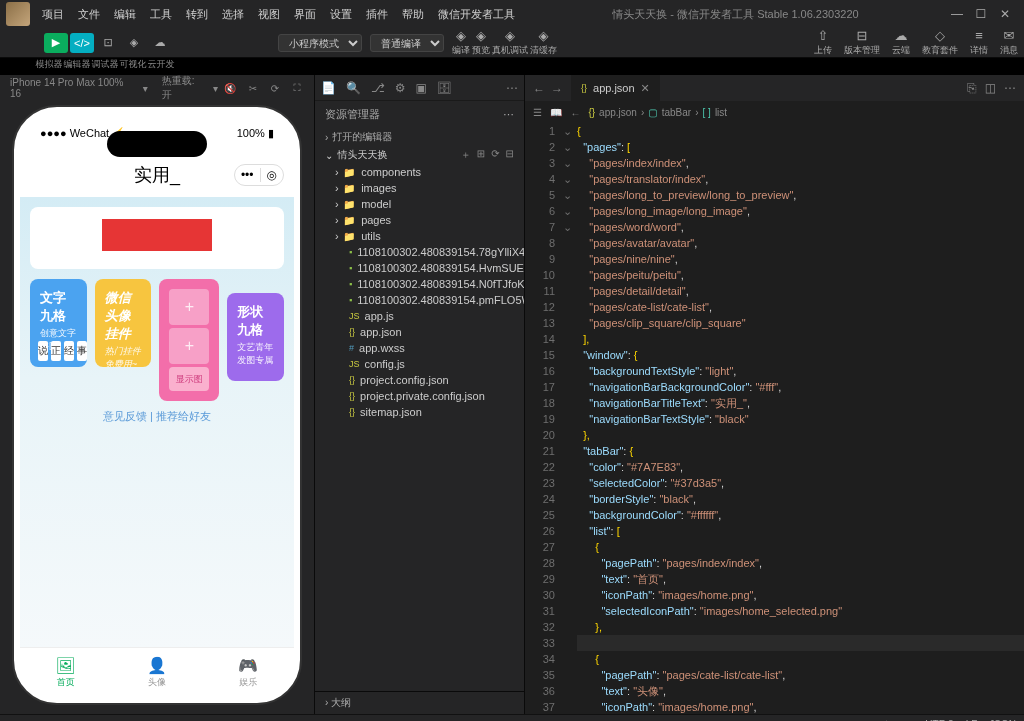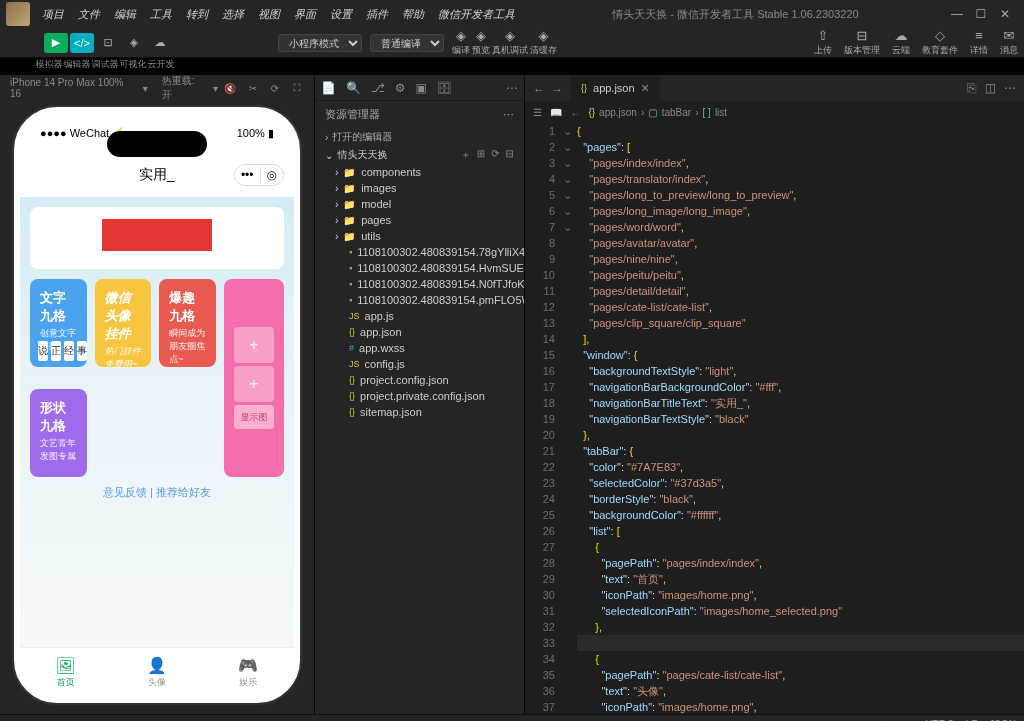--- a/index.html
+++ b/index.html
@@ -1,21 +1,21 @@
 <!DOCTYPE html>
 <html><head>
   <meta charset="utf-8">
   <style>
     * { margin: 0; padding: 0; box-sizing: border-box; font-family: -apple-system, "Segoe UI", sans-serif; }
     body { background: #1e1e1e; color: #ccc; font-size: 12px; overflow: hidden; width: 1024px; height: 721px; }
     
     .titlebar { height: 28px; background: #252526; display: flex; align-items: center; }
     .app-icon { width: 24px; height: 24px; margin: 0 6px; background: linear-gradient(135deg, #8B6F47, #C4A57B); border-radius: 3px; }
     .menu-items { display: flex; gap: 2px; }
-    .menu-item { padding: 0 6px; font-size: 11px; color: #d0d0d0; cursor: pointer; font-style: italic; }
+    .menu-item { padding: 0 6px; font-size: 11px; color: #d0d0d0; cursor: pointer; }
     .title-center { flex: 1; text-align: center; font-size: 11px; color: #888; }
     .win-controls { display: flex; gap: 10px; padding-right: 12px; }
     .win-btn { width: 14px; height: 14px; display: flex; align-items: center; justify-content: center; color: #aaa; font-size: 12px; cursor: pointer; }
     
     .toolbar { height: 30px; background: #252526; display: flex; align-items: center; padding: 0 6px; gap: 8px; border-bottom: 1px solid #0a0a0a; }
     .tb-group { display: flex; gap: 2px; align-items: center; }
     .tb-btn { width: 24px; height: 20px; display: flex; align-items: center; justify-content: center; border-radius: 3px; cursor: pointer; color: #aaa; font-size: 11px; }
     .tb-btn.green { background: #0aad5e; color: #fff; }
     .tb-btn.teal { background: #04aec1; color: #fff; }
     .tb-spacer { flex: 1; }
@@ -32,21 +32,21 @@
     .sim-panel { width: 315px; background: #252526; display: flex; flex-direction: column; border-right: 1px solid #0a0a0a; }
     .sim-header { height: 26px; display: flex; align-items: center; padding: 0 10px; font-size: 10px; color: #888; gap: 6px; }
     .sim-header-right { margin-left: auto; display: flex; gap: 8px; }
     .sim-icon { width: 14px; height: 14px; display: flex; align-items: center; justify-content: center; cursor: pointer; }
     
     .phone-frame { background: #fff; border-radius: 45px; margin: 4px auto 0; width: 290px; height: 600px; position: relative; padding: 6px; border: 2px solid #333; }
     .phone-screen { background: #fff; border-radius: 38px; width: 100%; height: 100%; overflow: hidden; position: relative; }
     .phone-notch { position: absolute; top: 18px; left: 50%; transform: translateX(-50%); width: 100px; height: 26px; background: #000; border-radius: 16px; z-index: 10; }
     .phone-status { height: 40px; display: flex; align-items: center; justify-content: space-between; padding: 0 20px; font-size: 11px; color: #000; }
     .phone-nav { height: 44px; display: flex; align-items: center; justify-content: center; position: relative; color: #000; }
-    .phone-nav-title { font-size: 14px; font-weight: 500; }
+    .phone-nav-title { font-size: 18px; font-weight: 500; }
     .phone-nav-caps { position: absolute; right: 10px; display: flex; gap: 4px; align-items: center; }
     .cap-pair { border: 1px solid #ddd; border-radius: 16px; display: flex; padding: 3px 6px; gap: 6px; }
     
     .phone-content { background: linear-gradient(180deg, #d4ecf5 0%, #e8f4f8 40%, #f5f9fb 100%); height: calc(100% - 130px); padding: 10px; overflow: hidden; }
     .banner { background: #fff; border-radius: 8px; padding: 12px; text-align: center; margin-bottom: 10px; }
     .banner-red { width: 110px; height: 32px; background: #e63535; margin: 0 auto 6px; }
     .banner-text { font-size: 11px; color: #666; letter-spacing: 2px; }
     .card-grid { display: grid; grid-template-columns: 1fr 1fr 1fr 1fr; gap: 8px; }
     .card { border-radius: 8px; padding: 10px; color: #fff; height: 88px; position: relative; overflow: hidden; }
     .card-blue { background: #4ba3f0; }
@@ -244,24 +244,20 @@
                   <div class="tiny-box">经</div>
                   <div class="tiny-box">事</div>
                   <div class="tiny-box">专</div>
                   <div class="tiny-box">用</div>
                 </div>
               </div>
               <div class="card card-yellow">
                 <h3>微信头像挂件</h3>
                 <p>热门挂件免费用~</p>
               </div>
-              <div class="card card-red">
-                <h3>爆趣九格</h3>
-                <p>瞬间成为朋友圈焦点~</p>
-              </div>
               <div style="grid-row:span 2">
                 <div style="height:100%" class="card card-pink">
                   <div class="plus-boxes">
                     <div class="plus-box">+</div>
                     <div class="plus-box">+</div>
                     <div class="plus-box sm">显示图</div>
                   </div>
                 </div>
               </div>
               <div class="card card-purple">
@@ -325,20 +321,21 @@
         <div class="tree-item indent"><span class="file-icon-g">▪</span> 1108100302.480839154.N0fTJfoKPSZI43d31c4...</div>
         <div class="tree-item indent"><span class="file-icon-g">▪</span> 1108100302.480839154.pmFLO5W84cqM998f...</div>
         <div class="tree-item indent"><span class="file-icon-y">JS</span> app.js</div>
         <div class="tree-item indent"><span class="file-icon-y">{}</span> app.json</div>
         <div class="tree-item indent"><span class="file-icon-b">#</span> app.wxss</div>
         <div class="tree-item indent"><span class="file-icon-y">JS</span> config.js</div>
         <div class="tree-item indent"><span class="file-icon-y">{}</span> project.config.json</div>
         <div class="tree-item indent"><span class="file-icon-y">{}</span> project.private.config.json</div>
         <div class="tree-item indent"><span class="file-icon-y">{}</span> sitemap.json</div>
       </div>
+    <div class="exp-console">› <span>大纲</span></div>
   </div>
 
   <div class="editor">
     <div class="tab-bar">
       <div class="tab-nav">
         <span>←</span>
         <span>→</span>
       </div>
       <div class="ed-tab">
         <span class="file-icon-y">{}</span>

